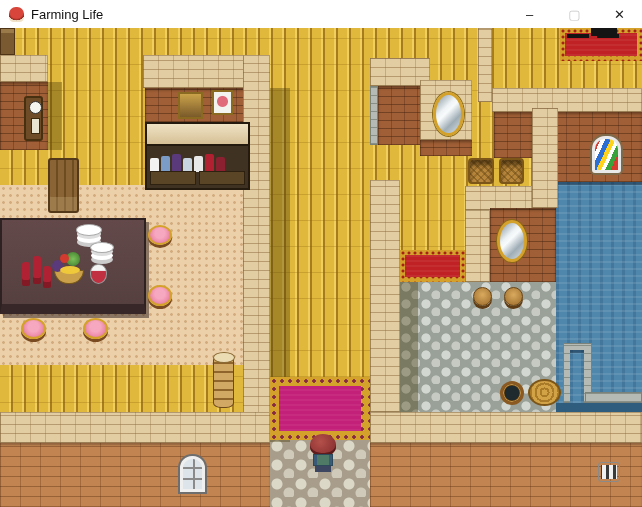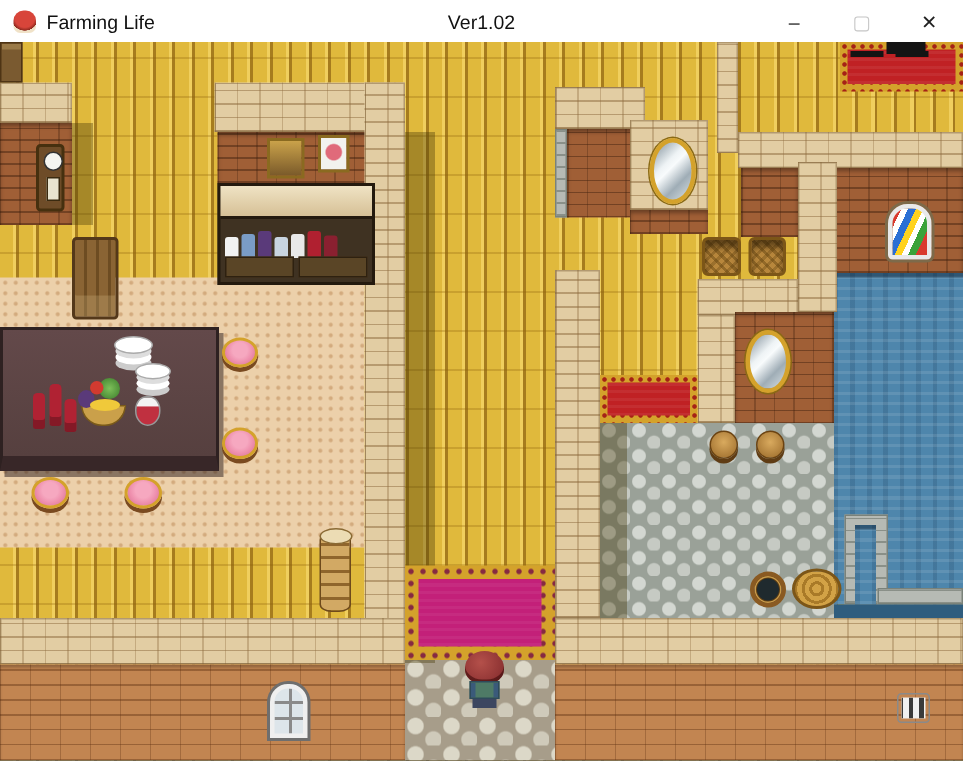--- a/index.html
+++ b/index.html
@@ -130,21 +130,20 @@
   .shelf-tl{background:#7a5a30;border:1px solid #4e3414;box-shadow:inset 0 4px 0 #9a7a48;}
 </style>
 </head>
 <body>
 
 <div class="window">
 
   <div class="titlebar">
     <div class="appicon"></div>
     <div class="apptitle">Farming Life</div>
-    <div class="version">Ver1.02</div>
     <div class="tbbtns">
       <div class="tbbtn">–</div>
       <div class="tbbtn disabled">▢</div>
       <div class="tbbtn">✕</div>
     </div>
   </div>
 
   <div class="game planks">
 
     <div class="abs carpet" style="left:0;top:157px;width:243px;height:180px"></div>

